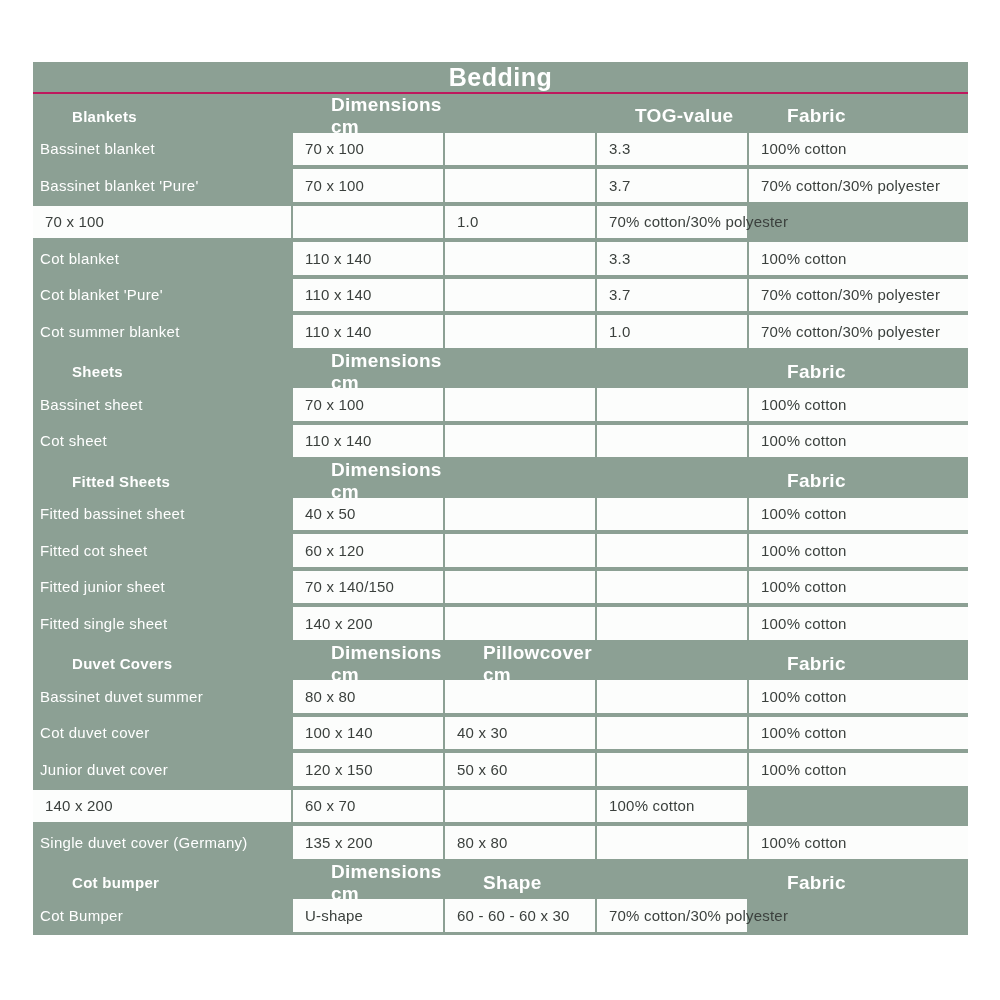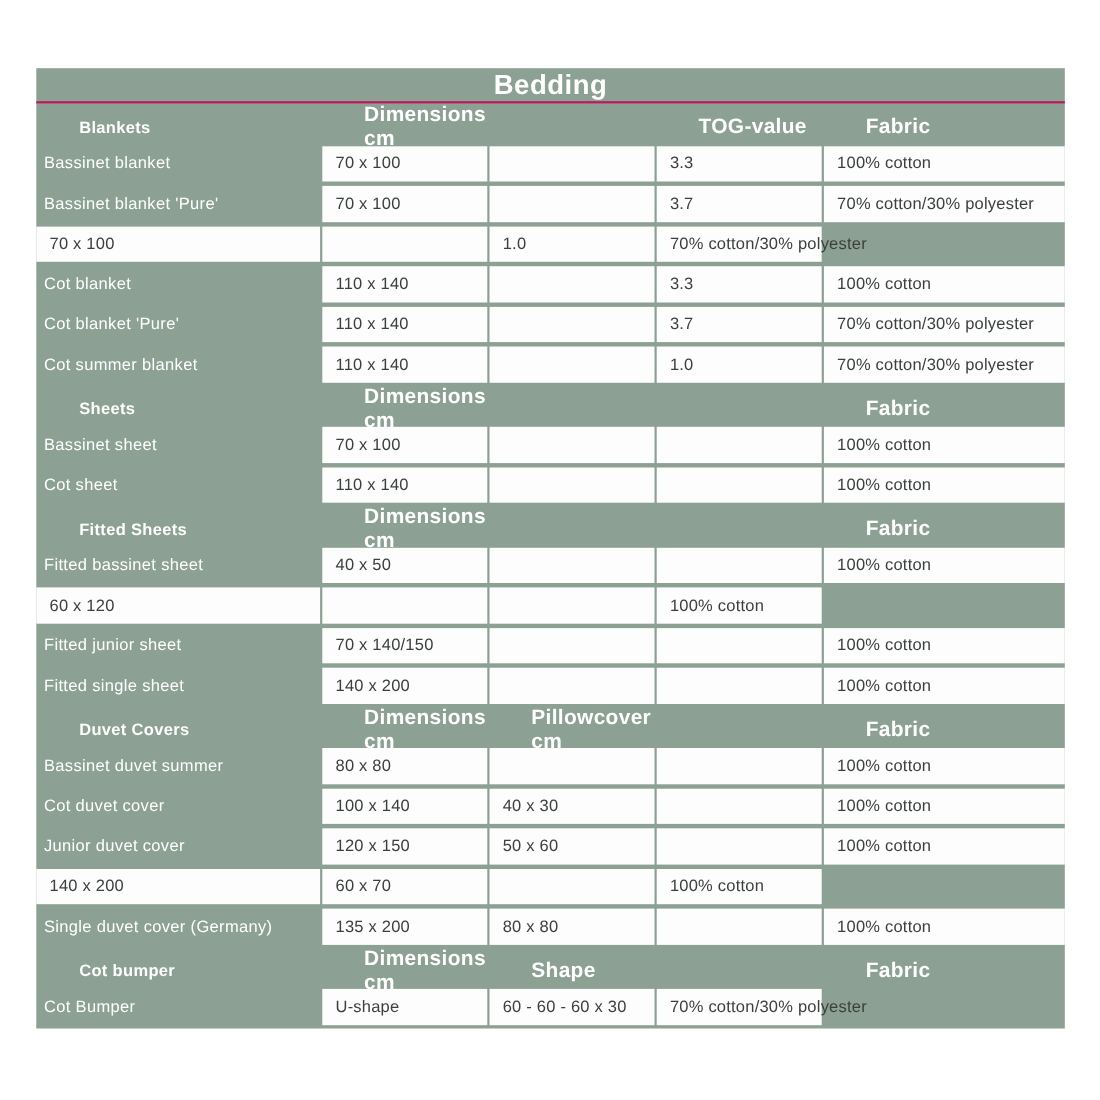--- a/index.html
+++ b/index.html
@@ -148,20 +148,21 @@
           <div class="col-header">Fabric</div>
         </div>
         <div class="row data-row">
           <div class="label-cell">Fitted bassinet sheet</div>
           <div class="cell">40 x 50</div>
           <div class="cell"></div>
           <div class="cell"></div>
           <div class="cell">100% cotton</div>
         </div>
         <div class="row data-row">
+          <div class="label-cell">Fitted cot sheet</div>
           <div class="cell">60 x 120</div>
           <div class="cell"></div>
           <div class="cell"></div>
           <div class="cell">100% cotton</div>
         </div>
         <div class="row data-row">
           <div class="label-cell">Fitted junior sheet</div>
           <div class="cell">70 x 140/150</div>
           <div class="cell"></div>
           <div class="cell"></div>

